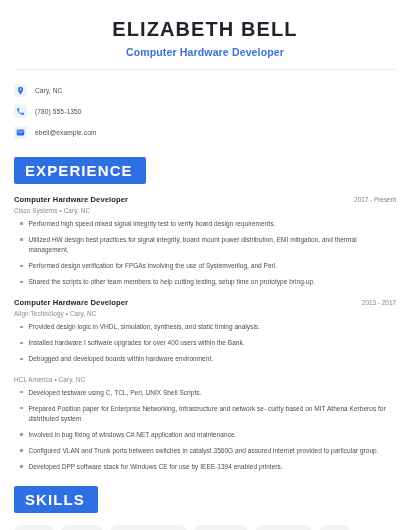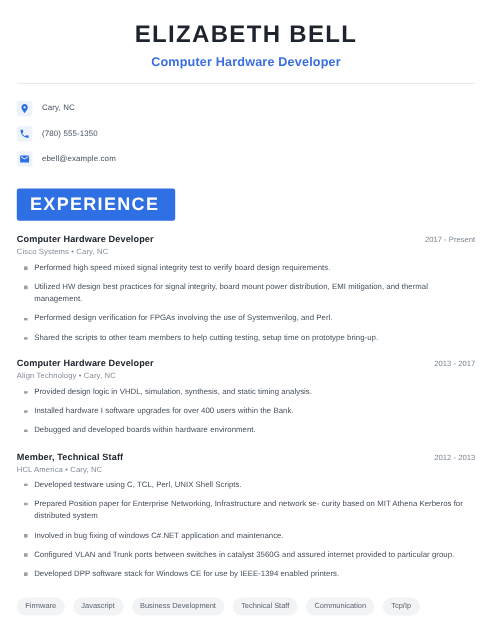--- a/index.html
+++ b/index.html
@@ -243,24 +243,20 @@
         </div>
         <div class="bullet">
           <span class="bullet-marker"></span>
           <span class="bullet-text">Debugged and developed boards within hardware environment.</span>
         </div>
       </div>
     </div>
 
     
     <div class="entry">
-      <div class="entry-head">
-        <span class="entry-role">Member, Technical Staff</span>
-        <span class="entry-dates">2012 - 2013</span>
-      </div>
       <div class="entry-org">HCL America • Cary, NC</div>
       <div class="bullets">
         <div class="bullet">
           <span class="bullet-marker"></span>
           <span class="bullet-text">Developed testware using C, TCL, Perl, UNIX Shell Scripts.</span>
         </div>
         <div class="bullet">
           <span class="bullet-marker"></span>
           <span class="bullet-text">Prepared Position paper for Enterprise Networking, Infrastructure and network se- curity based on MIT Athena Kerberos for distributed system</span>
         </div>
@@ -274,20 +270,21 @@
         </div>
         <div class="bullet">
           <span class="bullet-marker"></span>
           <span class="bullet-text">Developed DPP software stack for Windows CE for use by IEEE-1394 enabled printers.</span>
         </div>
       </div>
     </div>
   </div>
 
   <div class="skills-section">
+    <span class="section-badge">SKILLS</span>
     <div class="skill-tags">
       <span class="skill-tag">Firmware</span>
       <span class="skill-tag">Javascript</span>
       <span class="skill-tag">Business Development</span>
       <span class="skill-tag">Technical Staff</span>
       <span class="skill-tag">Communication</span>
       <span class="skill-tag">Tcp/Ip</span>
 
     </div>
   </div>

